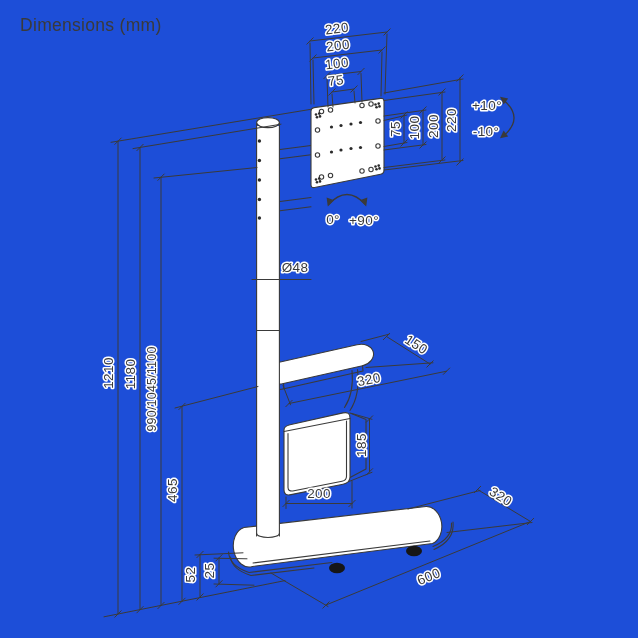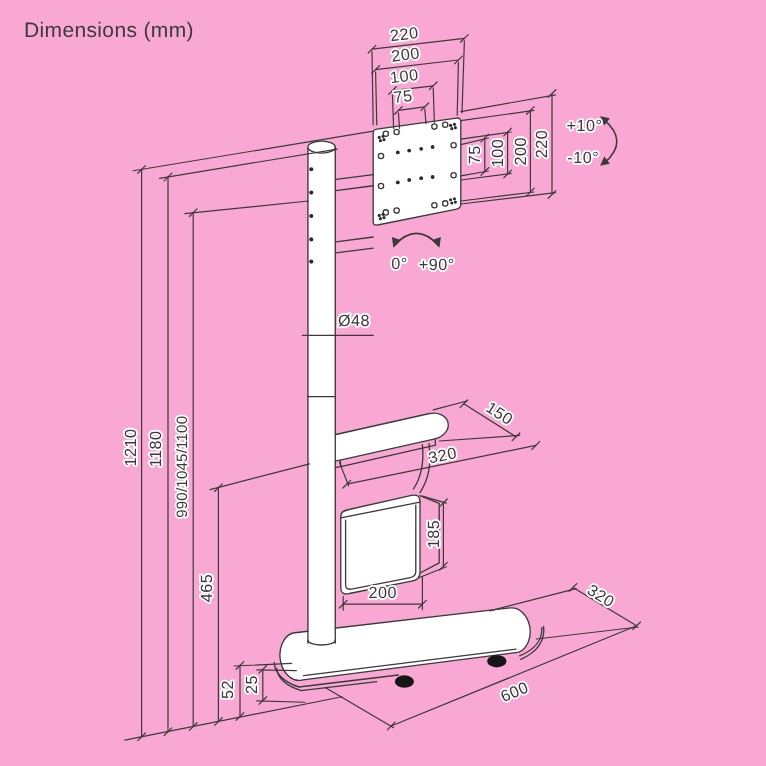--- a/index.html
+++ b/index.html
@@ -1,16 +1,16 @@
 <!DOCTYPE html>
 <html><head>
 <meta charset="utf-8">
 <style>
   html,body{margin:0;padding:0;background:#ffffff;}
-  .stage{position:relative;width:638px;height:638px;background:#f9a8d4;overflow:hidden;
+  .stage{position:relative;width:638px;height:638px;background:#1d4ed8;overflow:hidden;
          font-family:"Liberation Sans", sans-serif;}
   svg{display:block;}
   text{fill:#3a3a3a;font-family:"Liberation Sans", sans-serif;
        paint-order:stroke;stroke:#ffffff;stroke-width:3px;stroke-linejoin:round;}
   .dim{font-size:13.5px;letter-spacing:.4px;}
   .dim-sm{font-size:12.5px;letter-spacing:.2px;}
   .title{font-size:17.5px;letter-spacing:.3px;stroke-width:0;}
 </style>
 </head>
 <body>

